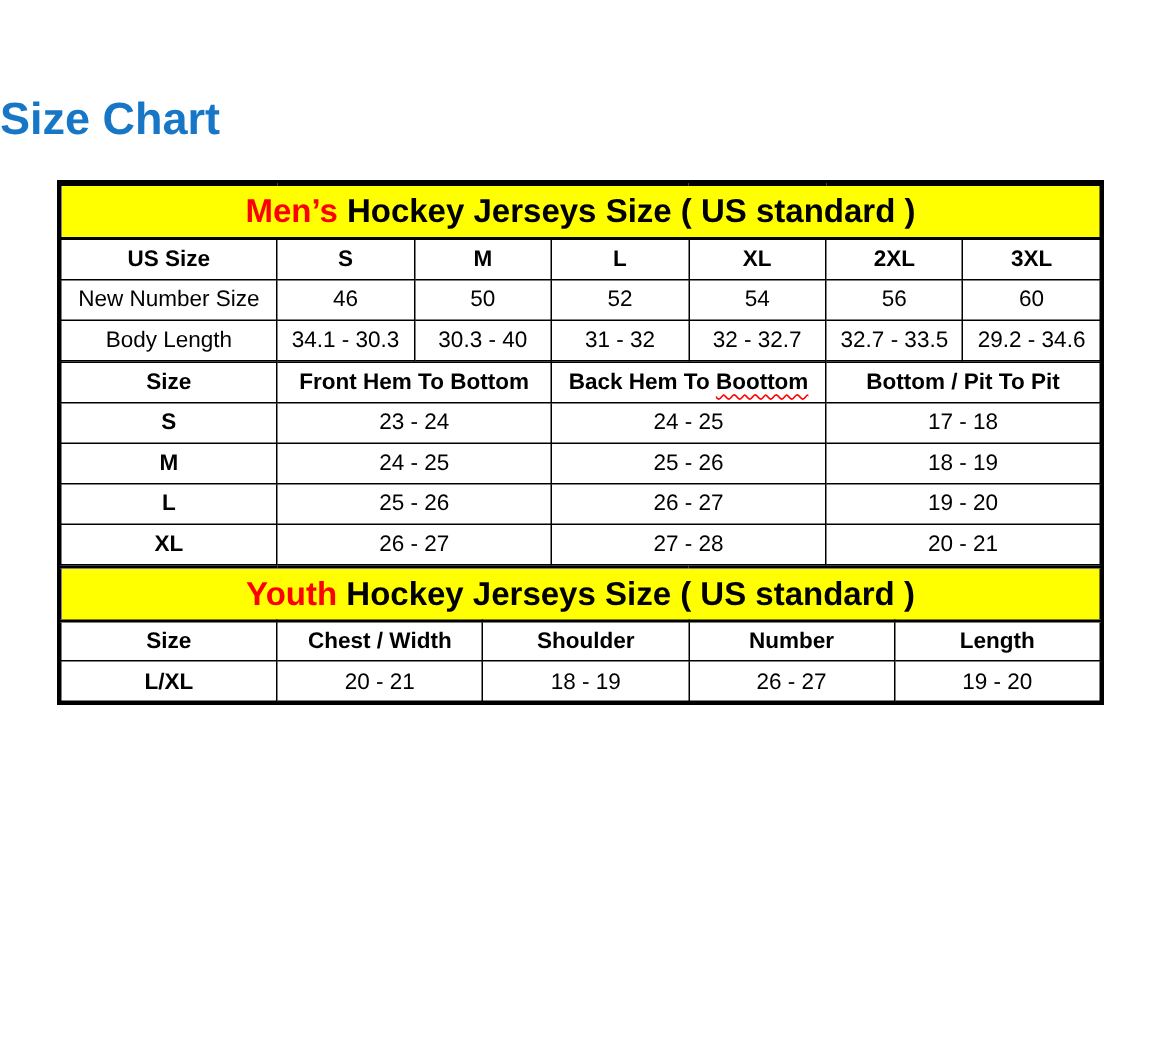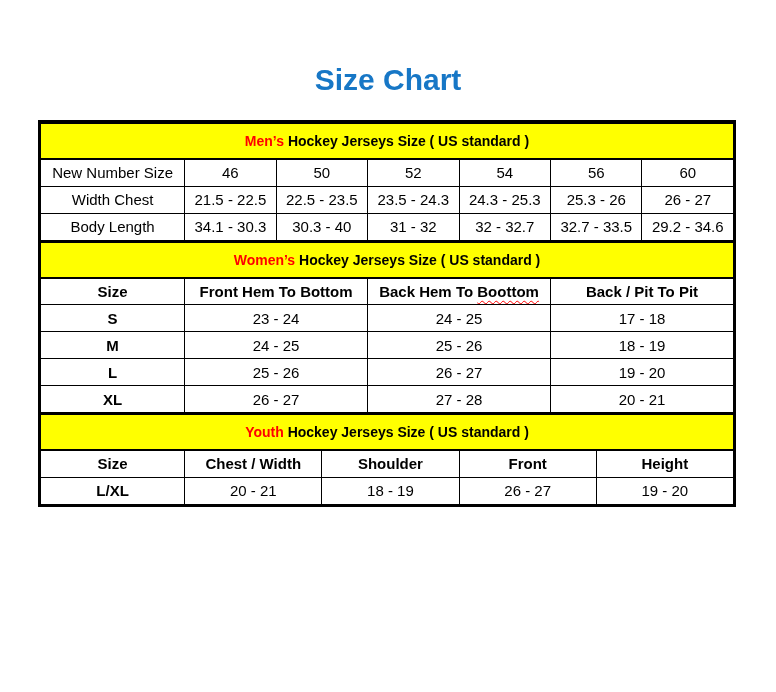--- a/index.html
+++ b/index.html
@@ -17,21 +17,20 @@
     font-family: "Liberation Sans", sans-serif;
     position: relative;
     overflow: hidden;
   }
   .page-title {
     position: absolute;
     top: 62px;
     left: 0;
     width: 776px;
     margin: 0;
-    text-align: center;
     font-size: 30px;
     line-height: 36px;
     font-weight: bold;
     color: var(--title-blue);
     letter-spacing: 0px;
   }
   .tables-wrap {
     position: absolute;
     top: 120px;
     left: 38px;
@@ -50,21 +49,21 @@
     vertical-align: middle;
     color: #000000;
     font-size: 15px;
     padding: 2px 1px;
     height: 27px;
     overflow: hidden;
     white-space: nowrap;
   }
   tr.section-row td {
     background: var(--header-yellow);
-    font-size: 14px;
+    font-size: 22px;
     font-weight: bold;
     height: 36px;
     border-top: 2px solid var(--line);
     border-bottom: 2px solid var(--line);
   }
   .section-highlight { color: var(--highlight-red); }
   table.size-table th { font-weight: bold; }
   .table-womens td.row-label,
   .table-youth td.row-label { font-weight: bold; }
   .squiggle {
@@ -89,65 +88,62 @@
           <col style="width: 13.2%;">
           <col style="width: 13.2%;">
           <col style="width: 13.2%;">
           <col style="width: 13.2%;">
           <col style="width: 13.2%;">
         </colgroup>
         <tbody>
           <tr class="section-row">
             <td colspan="7"><span class="section-highlight">Men’s</span><span> Hockey Jerseys Size ( US standard )</span></td>
           </tr>
+          <tr class="header-row">
+            <th>US Size</th>
+            <th>S</th>
+            <th>M</th>
+            <th>L</th>
+            <th>XL</th>
+            <th>2XL</th>
+            <th>3XL</th>
+          </tr>
           <tr>
             <td class="row-label">New Number Size</td>
             <td>46</td>
             <td>50</td>
             <td>52</td>
             <td>54</td>
             <td>56</td>
             <td>60</td>
-          </tr>
-          <tr>
-            <td class="row-label">Width Chest</td>
-            <td>21.5 - 22.5</td>
-            <td>22.5 - 23.5</td>
-            <td>23.5 - 24.3</td>
-            <td>24.3 - 25.3</td>
-            <td>25.3 - 26</td>
-            <td>26 - 27</td>
           </tr>
           <tr>
             <td class="row-label">Body Length</td>
             <td>34.1 - 30.3</td>
             <td>30.3 - 40</td>
             <td>31 - 32</td>
             <td>32 - 32.7</td>
             <td>32.7 - 33.5</td>
             <td>29.2 - 34.6</td>
           </tr>
         </tbody>
       </table>
       <table class="size-table table-womens">
         <colgroup>
           <col style="width: 20.8%;">
           <col style="width: 26.4%;">
           <col style="width: 26.4%;">
           <col style="width: 26.4%;">
         </colgroup>
         <tbody>
-          <tr class="section-row">
-            <td colspan="4"><span class="section-highlight">Women’s</span><span> Hockey Jerseys Size ( US standard )</span></td>
-          </tr>
           <tr class="header-row">
             <th>Size</th>
             <th>Front Hem To Bottom</th>
             <th>Back Hem To <span class="squiggle">Boottom</span></th>
-            <th>Back / Pit To Pit</th>
+            <th>Bottom / Pit To Pit</th>
           </tr>
           <tr>
             <td class="row-label">S</td>
             <td>23 - 24</td>
             <td>24 - 25</td>
             <td>17 - 18</td>
           </tr>
           <tr>
             <td class="row-label">M</td>
             <td>24 - 25</td>
@@ -177,22 +173,22 @@
           <col style="width: 19.8%;">
         </colgroup>
         <tbody>
           <tr class="section-row">
             <td colspan="5"><span class="section-highlight">Youth</span><span> Hockey Jerseys Size ( US standard )</span></td>
           </tr>
           <tr class="header-row">
             <th>Size</th>
             <th>Chest / Width</th>
             <th>Shoulder</th>
-            <th>Front</th>
-            <th>Height</th>
+            <th>Number</th>
+            <th>Length</th>
           </tr>
           <tr>
             <td class="row-label">L/XL</td>
             <td>20 - 21</td>
             <td>18 - 19</td>
             <td>26 - 27</td>
             <td>19 - 20</td>
           </tr>
         </tbody>
       </table>

